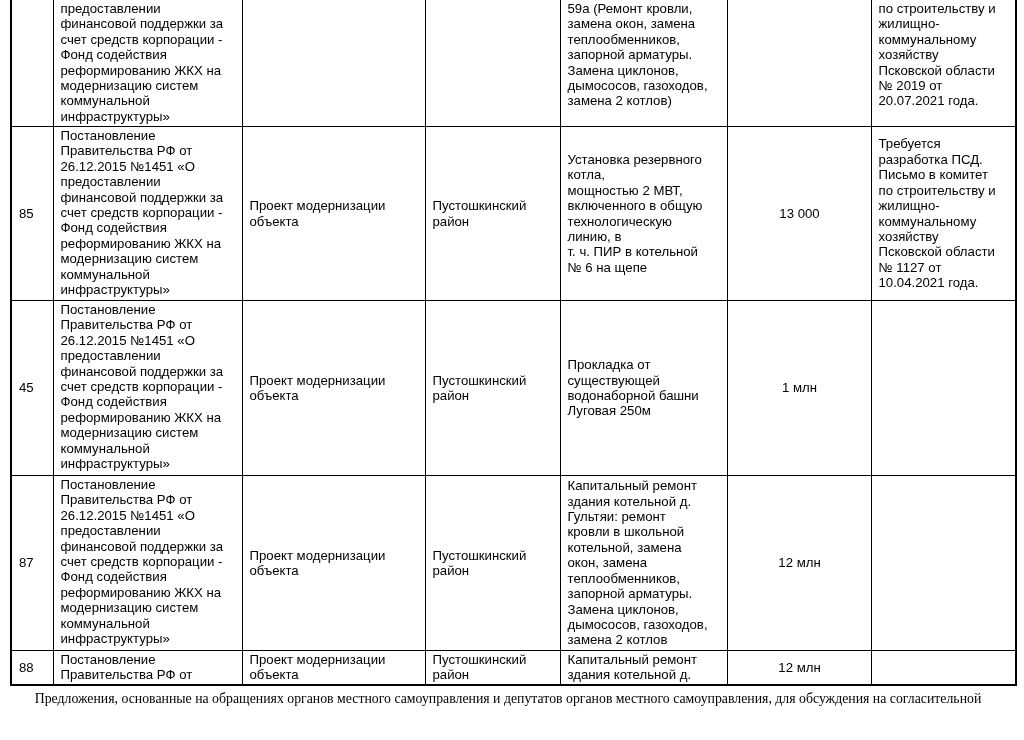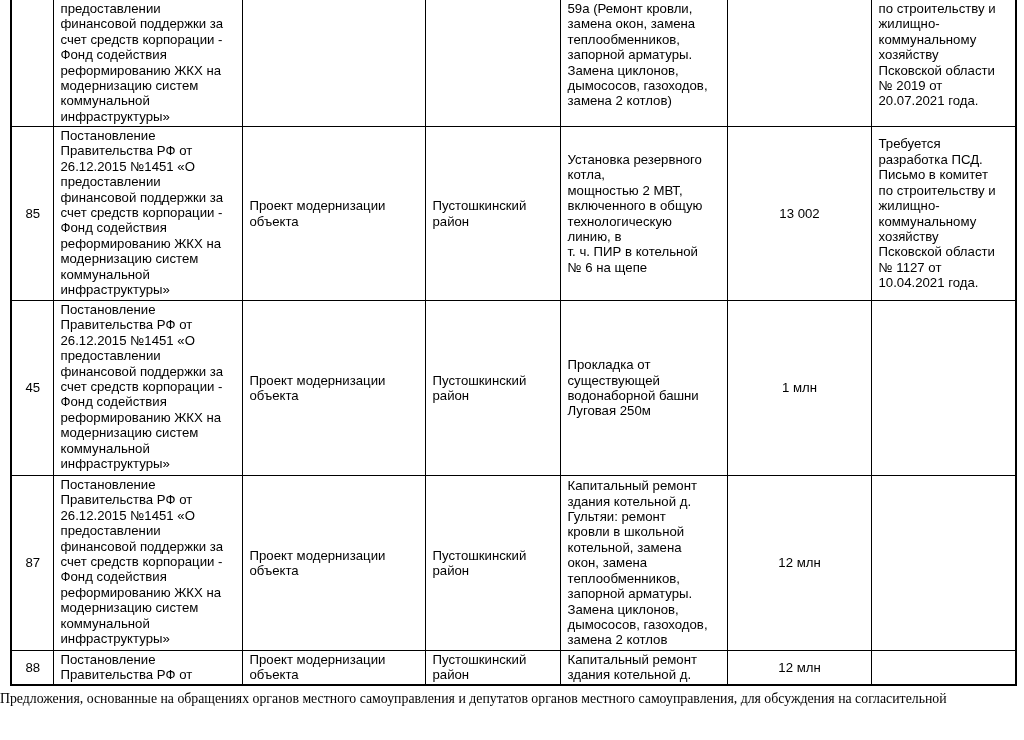--- a/index.html
+++ b/index.html
@@ -37,32 +37,32 @@
     overflow: hidden;
     vertical-align: middle;
     word-wrap: break-word;
   }
   tr.row-partial-top td { border-top: 0; vertical-align: top; }
   tr.row-85 td  { height: 171px; }
   tr.row-86 td  { height: 172px; }
   tr.row-87 td  { height: 172px; }
   tr.row-88 td  { height: 30px; }
   tr.row-partial-top td { height: 124px; }
-  td.c-num    { text-align: center; vertical-align: middle; }
+  td.c-num    { vertical-align: middle; }
   td.c-basis  { vertical-align: top; }
   td.c-amount { text-align: center; vertical-align: middle; }
   td.c-note   { vertical-align: middle; }
   tr.row-partial-top td.c-note,
   tr.row-partial-top td.c-desc { vertical-align: top; }
   .footer {
     position: absolute;
     left: 0;
     top: 689px;
     width: 1016px;
-    text-align: left;
+    text-align: center;
     font-family: "Liberation Serif", serif;
     font-size: 13.8px;
     line-height: 20.5px;
     color: #000000;
   }
   .footer div { white-space: nowrap; }
 </style>
 </head>
 <body>
 
@@ -125,21 +125,21 @@
         <td class="c-dist">Пустошкинский
 район</td>
         <td class="c-desc">Установка резервного
 котла,
 мощностью 2 МВТ,
 включенного в общую
 технологическую
 линию, в
 т. ч. ПИР в котельной
 № 6 на щепе</td>
-        <td class="c-amount">13 002</td>
+        <td class="c-amount">13 000</td>
         <td class="c-note">Требуется
 разработка ПСД.
 Письмо в комитет
 по строительству и
 жилищно-
 коммунальному
 хозяйству
 Псковской области
 № 1127 от
 10.04.2021 года.</td>

